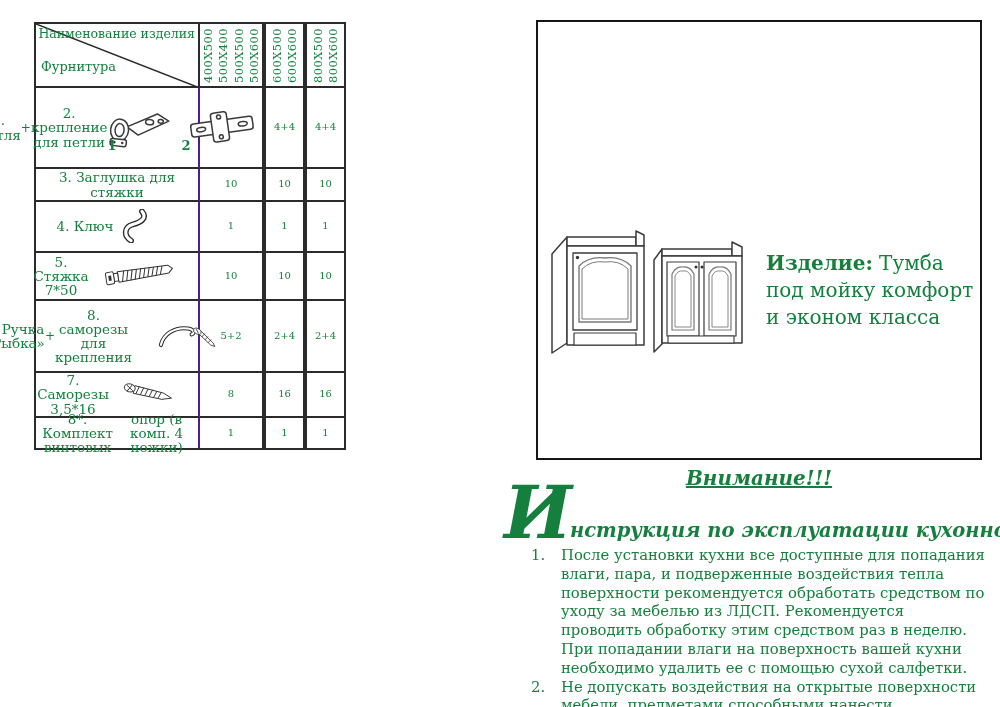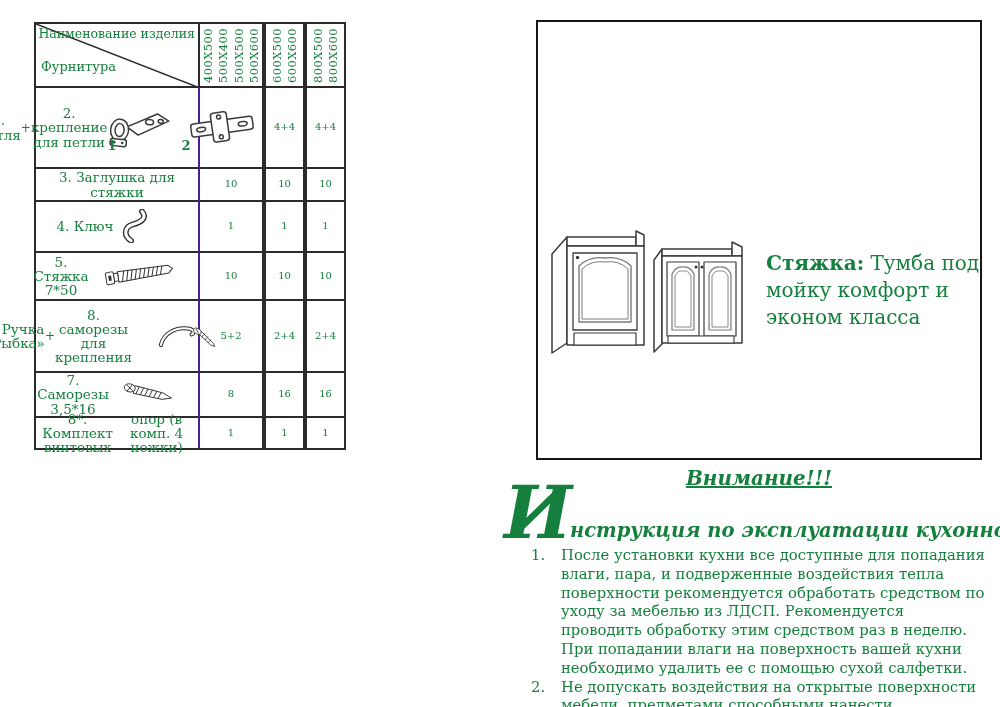--- a/index.html
+++ b/index.html
@@ -254,21 +254,21 @@
       <path d="M131,52 Q134,46 139,47 Q144,46 147,52 L147,103 L131,103 Z" fill="none" stroke="#7a7a7a" stroke-width="0.9"></path>
       <path d="M165,50 Q169,42 176,43 Q183,42 187,50 L187,106 L165,106 Z" fill="none" stroke="#7a7a7a" stroke-width="1.2"></path>
       <path d="M168,52 Q171,46 176,47 Q181,46 184,52 L184,103 L168,103 Z" fill="none" stroke="#7a7a7a" stroke-width="0.9"></path>
       <circle cx="152" cy="43" r="1.5" fill="#333" stroke="none"></circle>
       <circle cx="158" cy="43" r="1.5" fill="#333" stroke="none"></circle>
       <polygon points="124,112 190,112 190,119 124,119" stroke-width="1.1"></polygon>
     </g>
   </svg>
 
   <div class="product">
-    <b>Стяжка:</b><span> Тумба под мойку комфорт и эконом класса</span>
+    <b>Изделие:</b><span> Тумба под мойку комфорт и эконом класса</span>
   </div>
 
   <div class="att-title">Внимание!!!</div>
   <div class="dropcap">И</div>
   <div class="inst-title">нструкция по эксплуатации кухонной мебели!!!</div>
 
   <div class="inst-list">
     <div class="inst-item">
       <span class="no">1.</span>
       <div class="tx">После установки кухни все доступные для попадания влаги, пара, и подверженные воздействия тепла поверхности рекомендуется обработать средством по уходу за мебелью из ЛДСП. Рекомендуется проводить обработку этим средством раз в неделю. При попадании влаги на поверхность вашей кухни необходимо удалить ее с помощью сухой салфетки.</div>

